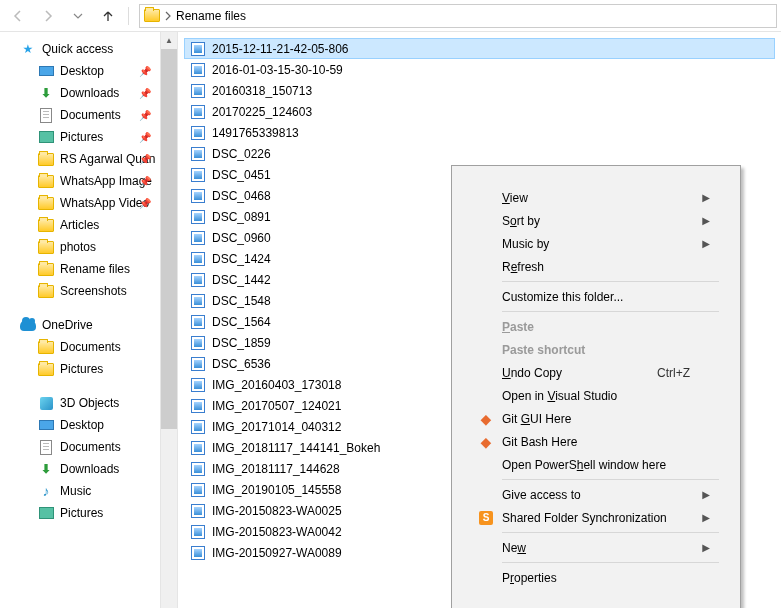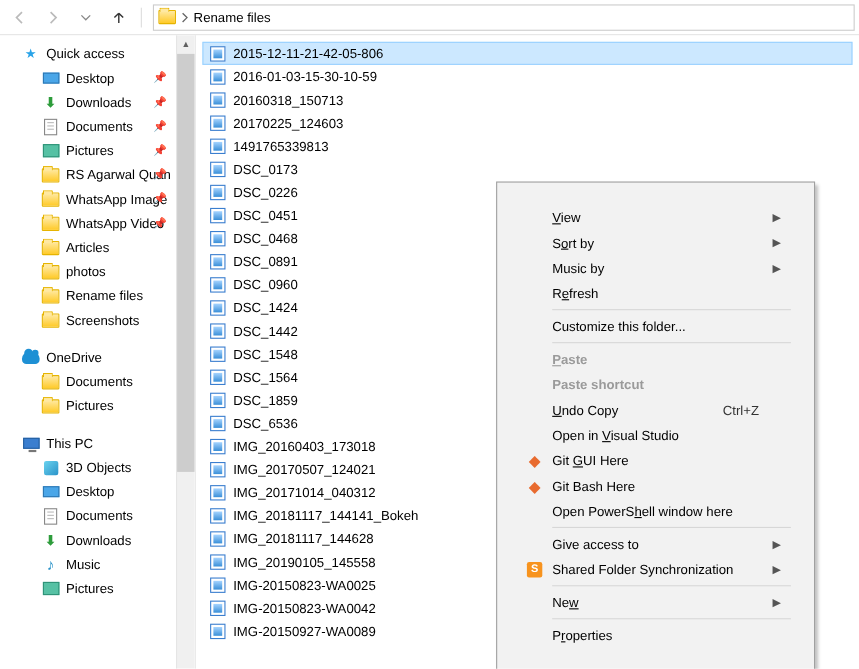--- a/index.html
+++ b/index.html
@@ -205,26 +205,20 @@
             <div class="tree-item">
               <span class="icon-box">
                 <span class="folder-ico"></span>
               </span>
               <span>Pictures</span>
             </div>
           </div>
       </div>
 
       <div class="tree-group">
-        <div class="tree-head">
-          <span class="icon-box">
-              <span class="pc-ico"></span>
-            </span>
-          <span>This PC</span>
-        </div>
         <div id="pc-items">
             <div class="tree-item">
               <span class="icon-box">
                 <span class="obj3d-ico"></span>
               </span>
               <span>3D Objects</span>
             </div>
             <div class="tree-item">
               <span class="icon-box">
                 <span class="desktop-ico"></span>
@@ -289,26 +283,20 @@
           <span class="file-icon">
             <span class="img-ico"></span>
           </span>
           <span>20170225_124603</span>
         </div>
         <div class="file-row">
           <span class="file-icon">
             <span class="img-ico"></span>
           </span>
           <span>1491765339813</span>
-        </div>
-        <div class="file-row">
-          <span class="file-icon">
-            <span class="img-ico"></span>
-          </span>
-          <span>DSC_0173</span>
         </div>
         <div class="file-row">
           <span class="file-icon">
             <span class="img-ico"></span>
           </span>
           <span>DSC_0226</span>
         </div>
         <div class="file-row">
           <span class="file-icon">
             <span class="img-ico"></span>

